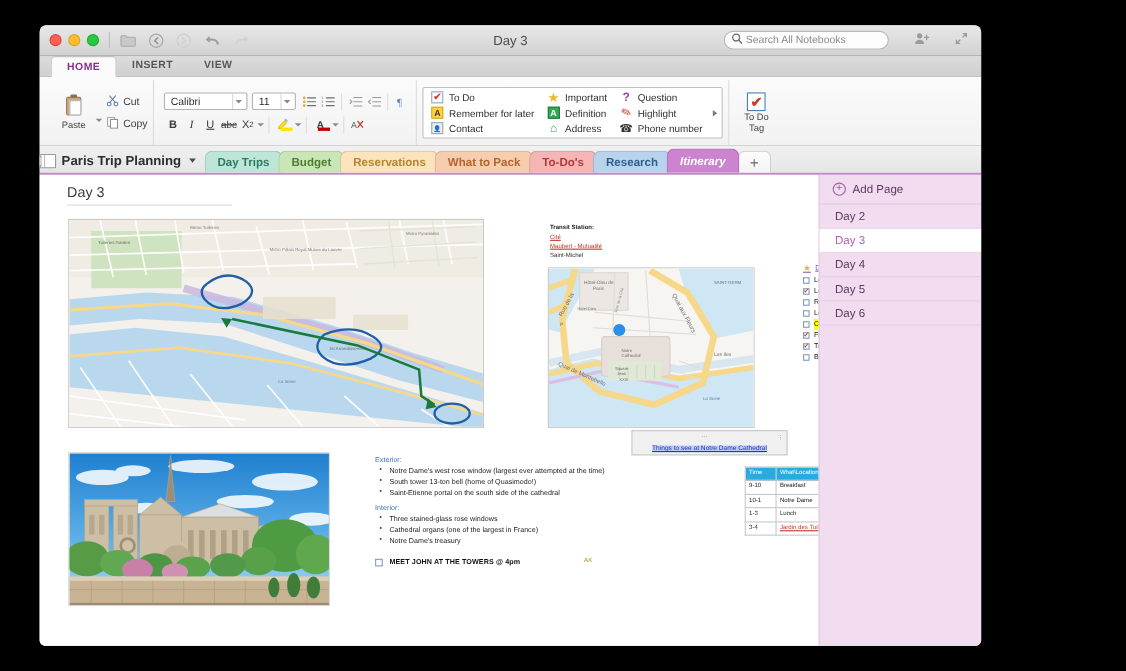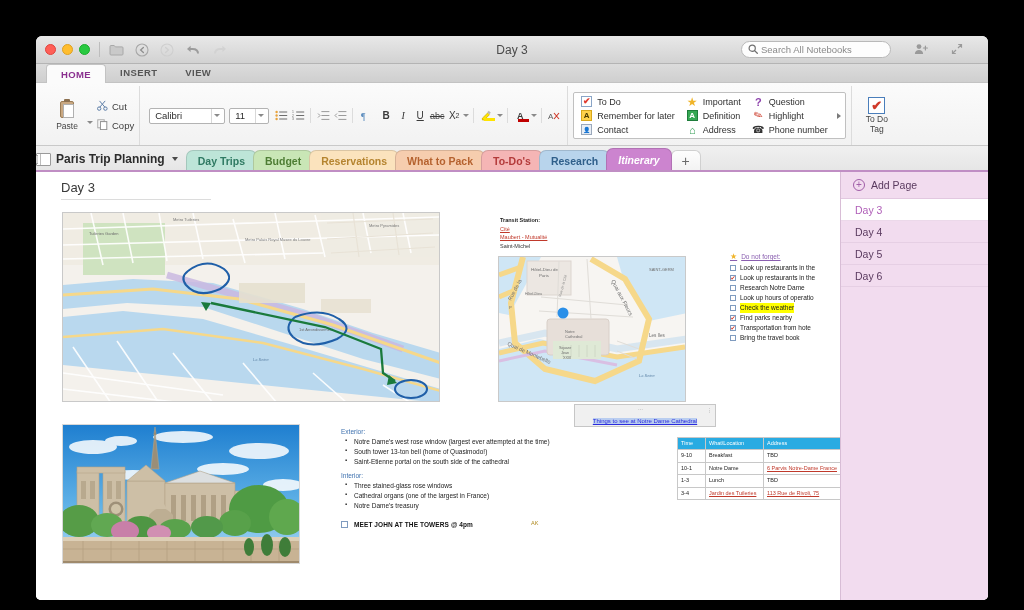--- a/index.html
+++ b/index.html
@@ -4,22 +4,22 @@
 <style>
   * { box-sizing: border-box; }
   html, body {
     margin: 0; padding: 0;
     width: 1024px; height: 610px;
     background: #000;
     font-family: "Liberation Sans", sans-serif;
     overflow: hidden;
   }
   #app {
-    position: absolute; left: 36px; top: 36px;
-    width: 952px; height: 564px;
+    position: absolute; left: 36px; top: 23px;
+    width: 856px; height: 564px;
     background: #fff;
     border-radius: 6px 6px 5px 5px;
     overflow: hidden;
     box-shadow: 0 2px 14px rgba(0,0,0,.5);
     display: flex; flex-direction: column;
   }
 
   
   .titlebar {
     height: 28px; flex: 0 0 28px;
@@ -35,21 +35,21 @@
   .tl.grn { background: #28c940; border: .5px solid #1aad2b; }
   .tb-sep { width: 1px; height: 15px; background: #bdbdbd; margin: 0 9px; }
   .tb-icons { display: flex; gap: 11px; align-items: center; color: #9a9a9a; }
   .tb-icons svg { display: block; }
   .win-title {
     position: absolute; left: 0; right: 0; text-align: center;
     font-size: 12px; color: #4a4a4a; pointer-events: none;
   }
   .tb-right {
     margin-left: auto; display: flex; align-items: center;
-    gap: 23px; padding-right: 25px;
+    gap: 23px; padding-right: 12px;
   }
   .searchbox {
     width: 150px; height: 17px;
     background: #fdfdfd;
     border: 1px solid #b9b9b9; border-radius: 9px;
     display: flex; align-items: center; gap: 3px;
     padding: 0 6px; font-size: 9.5px; color: #8a8a8a;
   }
   .searchbox .mag { color: #6f6f6f; flex: 0 0 auto; }
 
@@ -98,21 +98,21 @@
   .clip-tab {
     position: absolute; left: 6px; top: -1px; width: 6px; height: 3px;
     background: #8c7050; border-radius: 1px;
   }
   .lbl { font-size: 8.5px; color: #444; }
   .cc-col { display: flex; flex-direction: column; gap: 6px; padding-left: 4px; }
   .cc-row { display: flex; align-items: center; gap: 4px; font-size: 9.5px; color: #3c3c3c; }
   .caret-dn { width:0;height:0;border-left:3px solid transparent;border-right:3px solid transparent;border-top:3.5px solid #8a8a8a; }
   .caret-rt { width:0;height:0;border-top:3px solid transparent;border-bottom:3px solid transparent;border-left:4px solid #7a7a7a; }
 
-  .font-col { display: flex; flex-direction: row; gap: 5px; padding-left: 4px; justify-content: center; }
+  .font-col { display: flex; flex-direction: column; gap: 5px; padding-left: 4px; justify-content: center; }
   .font-row1 { display: flex; gap: 4px; align-items: center; }
   .combo {
     height: 16px; background: #fff; border: 1px solid #b3b3b3; border-radius: 2px;
     display: flex; align-items: center; padding: 0 2px 0 5px; font-size: 9.5px; color: #2c2c2c;
   }
   .combo .cb-btn {
     width: 11px; margin-left: auto; display: flex; justify-content: center;
     align-items: center; border-left: 1px solid #d8d8d8; height: 100%;
   }
   .combo.fontname { width: 76px; }
@@ -850,20 +850,21 @@
           </tr>
         </tbody>
       </table>
     </div>
 
     <div class="pagepane">
       <div class="addpage">
         <span class="plus-circ">+</span>
         <span class="t">Add Page</span>
       </div>
+      <div class="page-item">Day 2</div>
       <div class="page-item active">Day 3</div>
       <div class="page-item">Day 4</div>
       <div class="page-item">Day 5</div>
       <div class="page-item">Day 6</div>
       <div class="pane-fill"></div>
     </div>
   </div>
 </div>
 
 </body></html>

